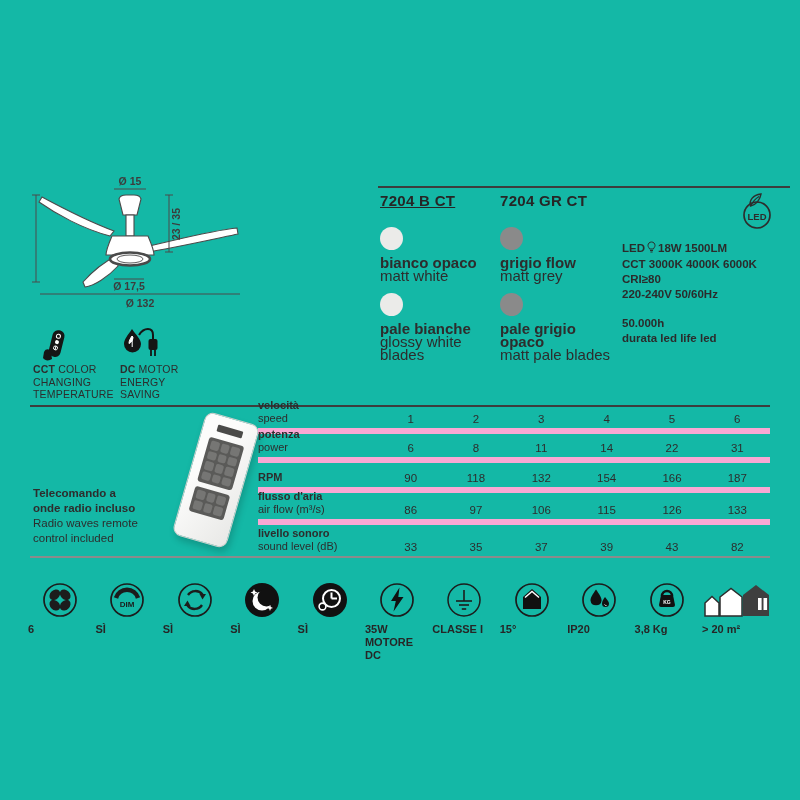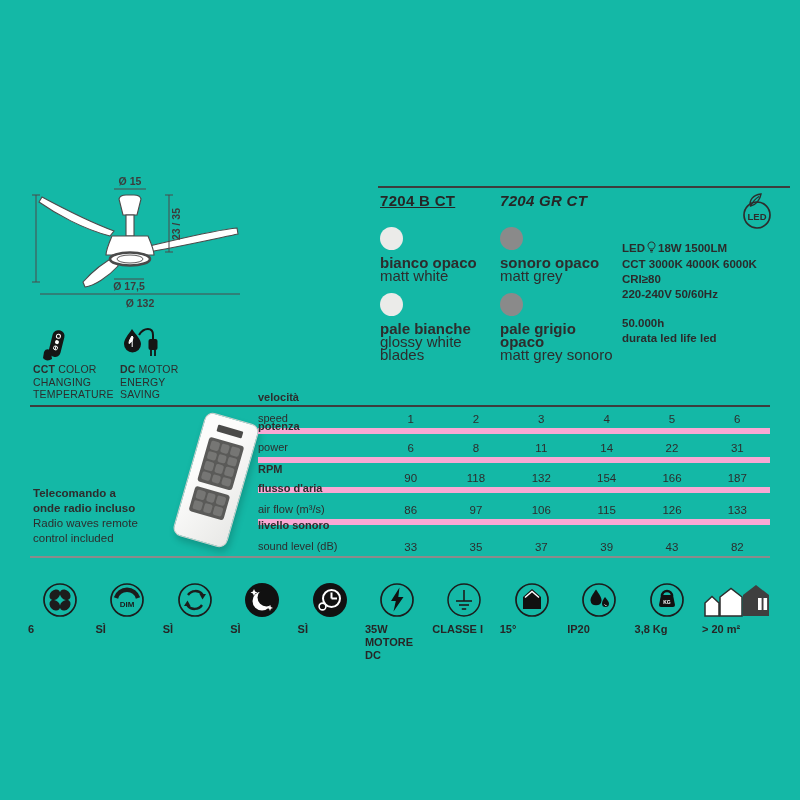--- a/index.html
+++ b/index.html
@@ -18,21 +18,21 @@
   .feat-label{font-size:10.5px;line-height:12.5px;letter-spacing:.2px;}
   
   .remote-text{font-size:11.5px;line-height:15px;}
   
   .spec-table{position:absolute;left:258px;top:406px;width:512px;}
   .trow{display:flex;align-items:flex-end;border-bottom:6px solid #f9a8d4;
         padding-bottom:3px;box-sizing:border-box;}
   .trow.last{border-bottom:none;}
   .tlabel{width:120px;font-size:11px;line-height:13px;}
   .tlabel .lit{display:block;font-weight:700;}
-  .tlabel .len{display:block;margin-top:8px;}
+  .tlabel .len{display:block;}
   .tval{flex:1;text-align:center;font-size:11.5px;}
   
   .remote-body{position:absolute;left:28px;top:6px;width:54px;height:126px;border-radius:9px;
     background:linear-gradient(115deg,#fcfcfb 30%,#e8e8e6);border:1px solid #cfcfcc;
     transform:rotate(16deg);box-shadow:3px 4px 7px rgba(0,0,0,.18);}
   .r-slot{width:26px;height:7px;background:#4b4b49;margin:9px auto 7px;border-radius:1px;}
   .r-panel{background:#5a5a58;border-radius:3px;margin:0 auto 5px;display:grid;gap:2px;padding:3px;box-sizing:border-box;}
   .r-p1{width:36px;height:46px;grid-template-columns:repeat(3,1fr);grid-template-rows:repeat(4,1fr);}
   .r-p2{width:36px;height:26px;grid-template-columns:repeat(3,1fr);grid-template-rows:repeat(2,1fr);}
   .r-key{background:#767674;border-radius:2px;}
@@ -82,21 +82,21 @@
       <text x="152" y="52" text-anchor="middle" transform="rotate(-90 152 52)">23 / 35</text>
       <text x="-2" y="67" text-anchor="middle" transform="rotate(-90 -2 67)">33 / 45</text>
       <text x="101" y="118" text-anchor="middle">Ø 17,5</text>
       <text x="112" y="135" text-anchor="middle">Ø 132</text>
     </g>
   </svg>
 
   <div class="rule" style="left:378px;top:186px;width:412px;height:2px;"></div>
 
   <div class="abs pcode" style="left:380px;top:192px;text-decoration:underline;">7204 B CT</div>
-  <div class="abs pcode" style="left:500px;top:192px;font-style:italic;">7204 GR CT</div>
+  <div class="abs pcode" style="left:500px;top:192px;">7204 GR CT</div>
 
   <svg class="abs" style="left:736px;top:191px;" width="42" height="42" viewBox="0 0 42 42">
     <circle cx="21" cy="24" r="13" fill="none" stroke="#2d2d2d" stroke-width="1.7"></circle>
     <path d="M25,3 C17,4 13,9 14.5,15 C20,14 24,9 25,3 Z" fill="none" stroke="#2d2d2d" stroke-width="1.5"></path>
     <path d="M14.5,15 C16,12 19,8 23,5.5" fill="none" stroke="#2d2d2d" stroke-width="1.2"></path>
     <text x="21" y="28.5" text-anchor="middle" font-size="9.5" font-weight="700" fill="#2d2d2d">LED</text>
   </svg>
 
   <div class="abs" style="left:380px;top:227px;width:115px;">
     <div class="swatch" style="background: rgb(235, 235, 233);"></div>
@@ -109,29 +109,29 @@
     <div class="swatch" style="background: rgb(235, 235, 233);"></div>
     <div class="sw-label">
       <span class="b" style="display:block">pale bianche</span>
       <span style="display:block">glossy white blades</span>
     </div>
   </div>
 
   <div class="abs" style="left:500px;top:227px;width:115px;">
     <div class="swatch" style="background: rgb(138, 138, 138);"></div>
     <div class="sw-label">
-      <span class="b" style="display:block">sonoro opaco</span>
+      <span class="b" style="display:block">grigio flow</span>
       <span style="display:block">matt grey</span>
     </div>
   </div>
   <div class="abs" style="left:500px;top:293px;width:115px;">
     <div class="swatch" style="background: rgb(138, 138, 138);"></div>
     <div class="sw-label">
       <span class="b" style="display:block">pale grigio opaco</span>
-      <span style="display:block">matt grey sonoro</span>
+      <span style="display:block">matt pale blades</span>
     </div>
   </div>
 
   <div class="abs specs" style="left:622px;top:241px;width:170px;">
     <div>
       <span>LED</span><span class="bulb"><svg width="9" height="12" viewBox="0 0 9 12">
             <path d="M4.5,1 C6.6,1 8,2.6 8,4.4 C8,6 6.8,6.8 6.4,8 L2.6,8 C2.2,6.8 1,6 1,4.4 C1,2.6 2.4,1 4.5,1 Z M3,9.5 L6,9.5 M3.4,11 L5.6,11" fill="none" stroke="#2b2b2b" stroke-width="1"></path>
           </svg></span><span>18W 1500LM</span>
     </div>
     <div>CCT 3000K 4000K 6000K</div>

